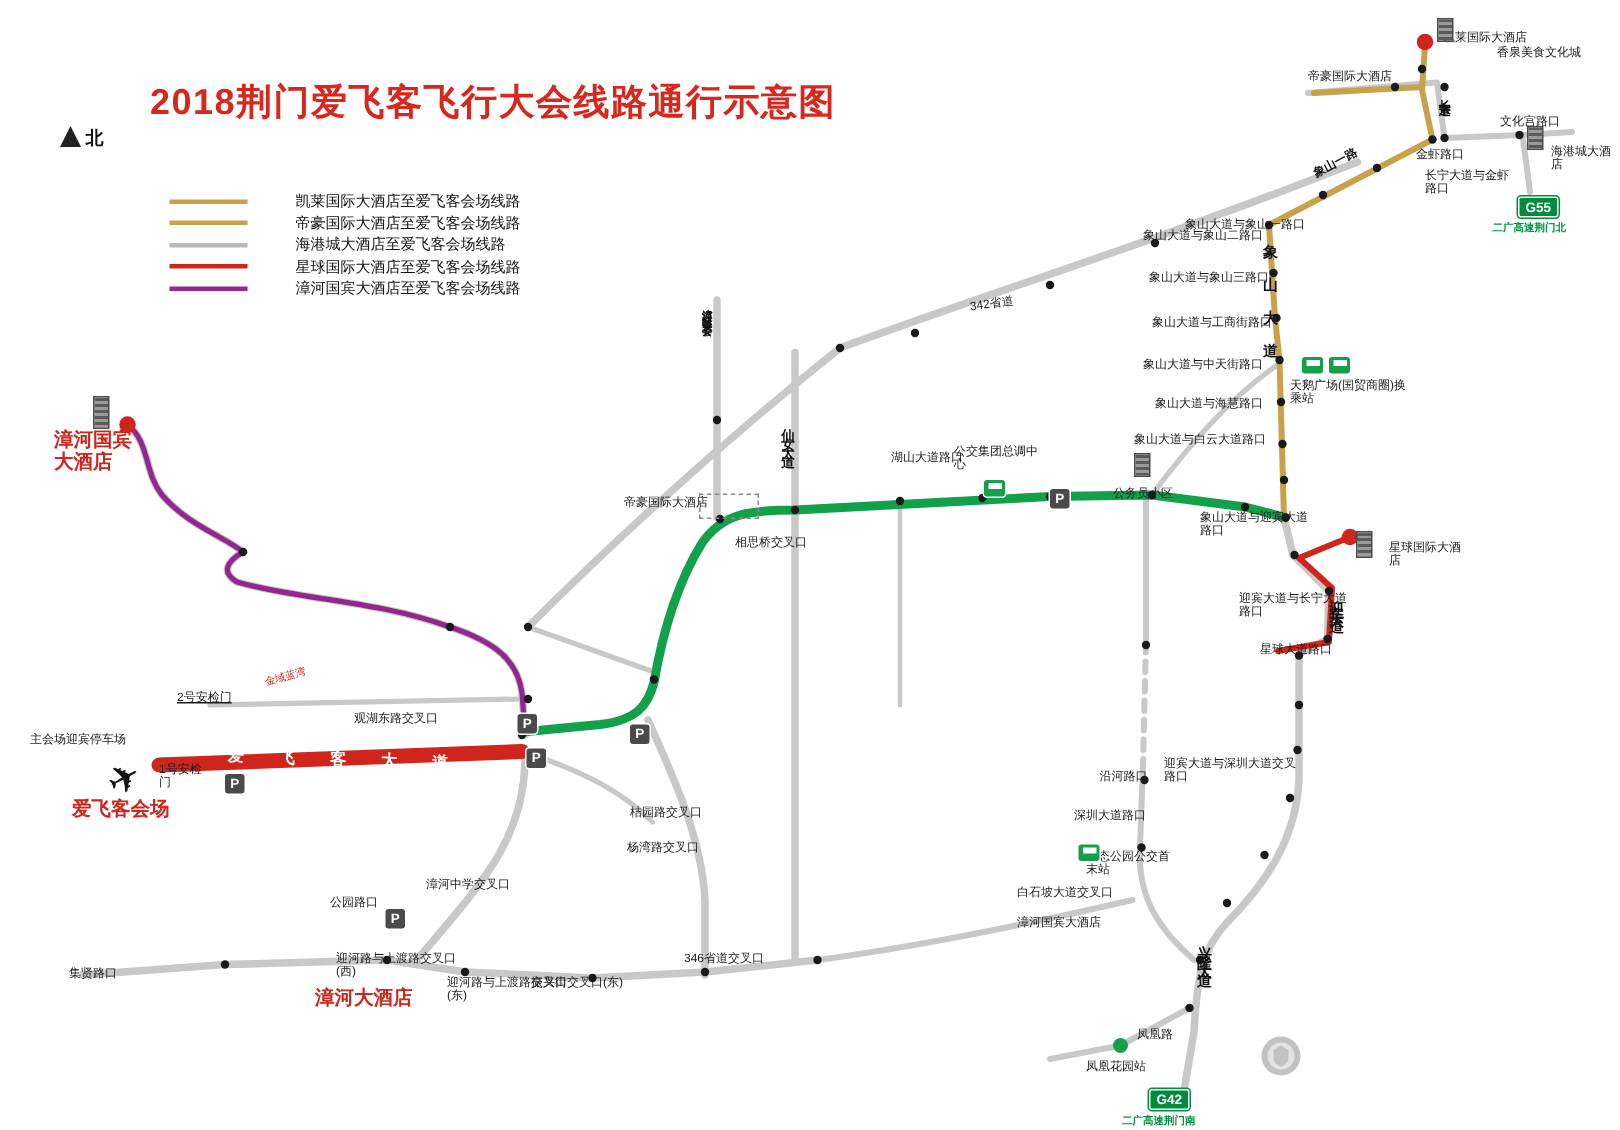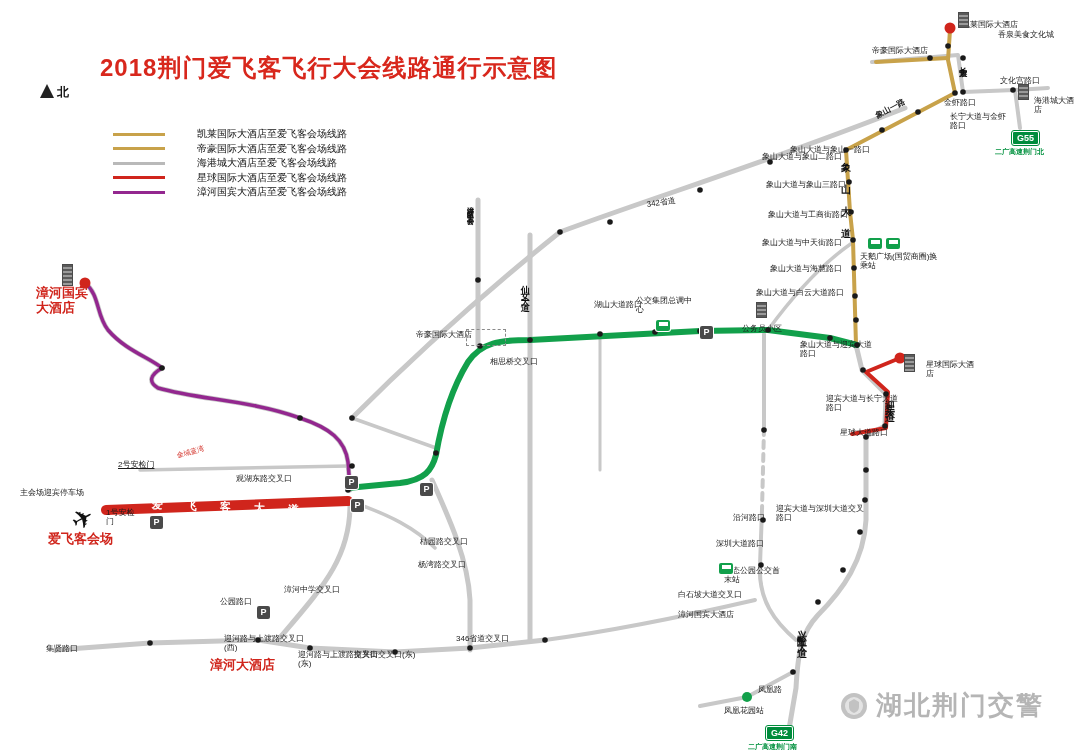--- a/index.html
+++ b/index.html
@@ -257,16 +257,15 @@
   <div class="g-caption" style="left:995px;top:147px;">二广高速荆门北</div>
   <div class="g-badge" style="left:766px;top:726px;">G42</div>
   <div class="g-caption" style="left:748px;top:742px;">二广高速荆门南</div>
 
   <div id="watermark">
     <svg width="32" height="32" viewBox="0 0 32 32">
       <circle cx="16" cy="16" r="13" fill="#c2c2c2"></circle>
       <circle cx="16" cy="16" r="9" fill="#ffffff" opacity="0.55"></circle>
       <path d="M16 9 L21 12 L21 17 C21 20 19 22 16 23 C13 22 11 20 11 17 L11 12 Z" fill="#c2c2c2"></path>
     </svg>
-    <span class="wm-text">湖北荆门交警</span>
   </div>
 
 </div>
 
 </body></html>

